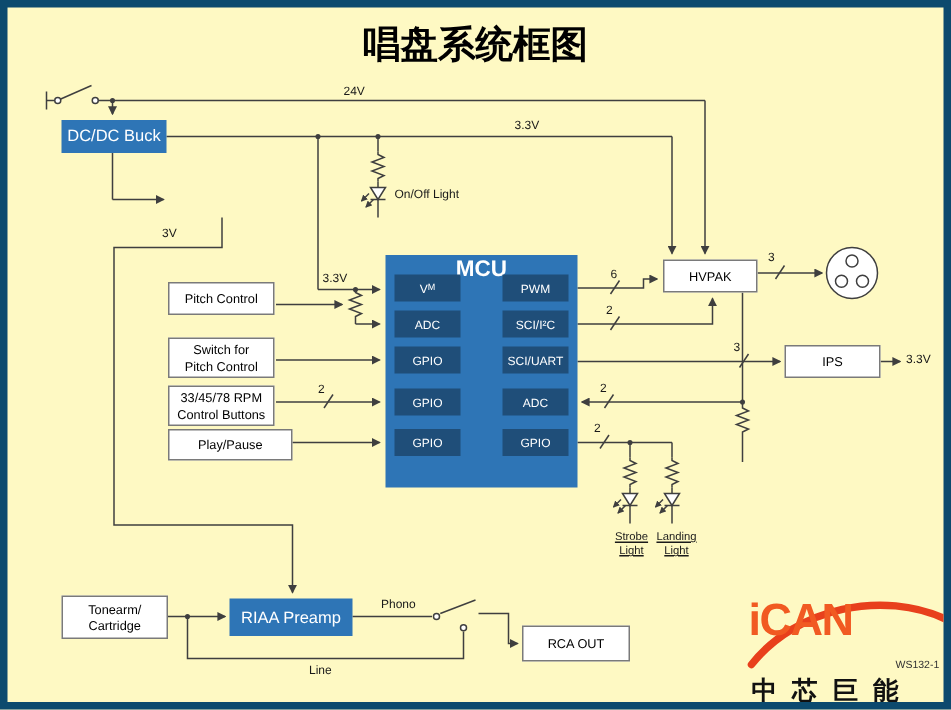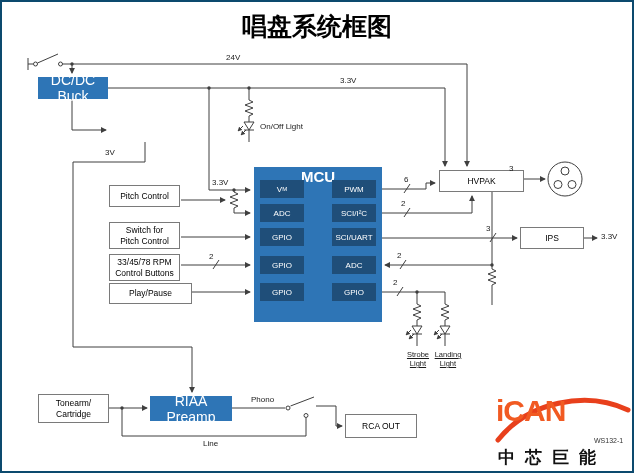--- a/index.html
+++ b/index.html
@@ -1,19 +1,19 @@
 <!DOCTYPE html>
 <html><head>
 <meta charset="utf-8">
 <style>
   body{margin:0;background:#e9e9e9;font-family:"Liberation Sans","DejaVu Sans",sans-serif;}
-  .stage{position:relative;width:634px;height:473px;background:#ffffff;border:2px solid #0c4a6e;box-sizing:border-box;overflow:hidden;}
+  .stage{position:relative;width:634px;height:473px;background:#fef9c3;border:5px solid #0c4a6e;box-sizing:border-box;overflow:hidden;}
   .abs{position:absolute;box-sizing:border-box;}
   .title{left:0;right:0;top:8px;text-align:center;font-size:25px;font-weight:bold;color:#000;}
-  .bb{background:#2e75b6;color:#fff;display:flex;align-items:center;justify-content:center;font-size:14px;text-align:center;}
+  .bb{background:#2e75b6;color:#fff;display:flex;align-items:center;justify-content:center;font-size:11px;text-align:center;}
   .bw{background:#fff;border:1px solid #7a7a7a;color:#000;display:flex;flex-direction:column;align-items:center;justify-content:center;font-size:8.5px;line-height:1.25;text-align:center;}
   .port{position:absolute;width:44px;height:18px;background:#1f4e79;color:#fff;display:flex;align-items:center;justify-content:center;font-size:8px;}
   .mcu-title{position:absolute;left:0;right:0;top:1px;text-align:center;color:#fff;font-size:15px;font-weight:600;}
   .lbl{position:absolute;font-size:8px;color:#1a1a1a;white-space:nowrap;}
   .lbl2{position:absolute;font-size:7.5px;color:#1a1a1a;text-align:center;line-height:1.2;text-decoration:underline;}
   svg.wires{position:absolute;left:0;top:0;}
   sub{font-size:6px;}
 </style>
 </head>
 <body>
@@ -170,21 +170,21 @@
     <div class="port" style="left:6px;top:61px;">GPIO</div>
     <div class="port" style="left:6px;top:89px;">GPIO</div>
     <div class="port" style="left:6px;top:116px;">GPIO</div>
     <div class="port" style="left:78px;top:13px;">PWM</div>
     <div class="port" style="left:78px;top:37px;">SCI/I²C</div>
     <div class="port" style="left:78px;top:61px;">SCI/UART</div>
     <div class="port" style="left:78px;top:89px;">ADC</div>
     <div class="port" style="left:78px;top:116px;">GPIO</div>
   </div>
 
-  <div class="abs bw" style="left:437px;top:168px;width:85px;height:22px;text-align:center;">HVPAK</div>
+  <div class="abs bw" style="left:437px;top:168px;width:63px;height:22px;text-align:center;">HVPAK</div>
   <div class="abs bw" style="left:518px;top:225px;width:64px;height:22px;">IPS</div>
   <div class="abs bw" style="left:36px;top:392px;width:71px;height:29px;">
     <div>Tonearm/</div>
     <div>Cartridge</div>
   </div>
   <div class="abs bb" style="left:148px;top:394px;width:82px;height:25px;">RIAA Preamp</div>
   <div class="abs bw" style="left:343px;top:412px;width:72px;height:24px;">RCA OUT</div>
 
   <div class="lbl" style="left:224px;top:51px;">24V</div>
   <div class="lbl" style="left:338px;top:74px;">3.3V</div>

